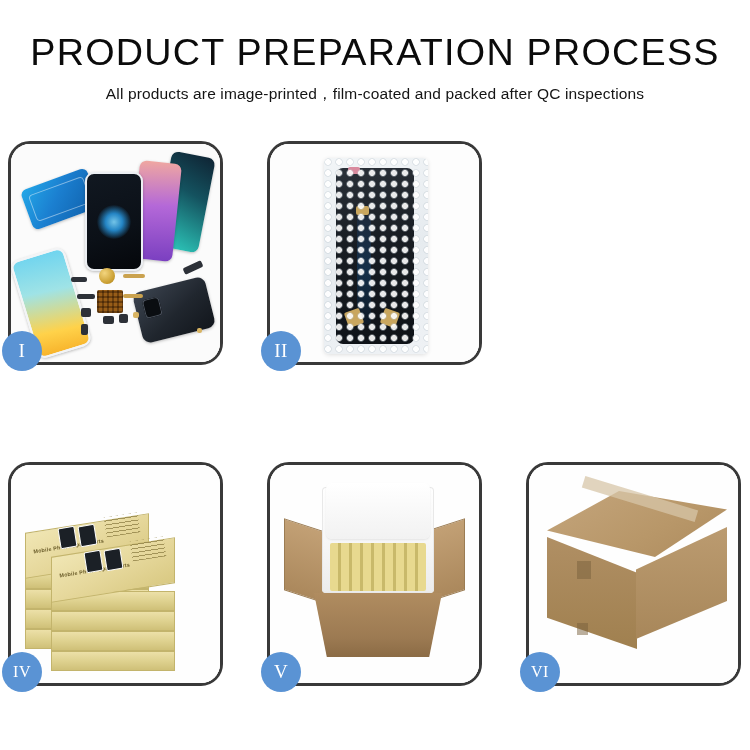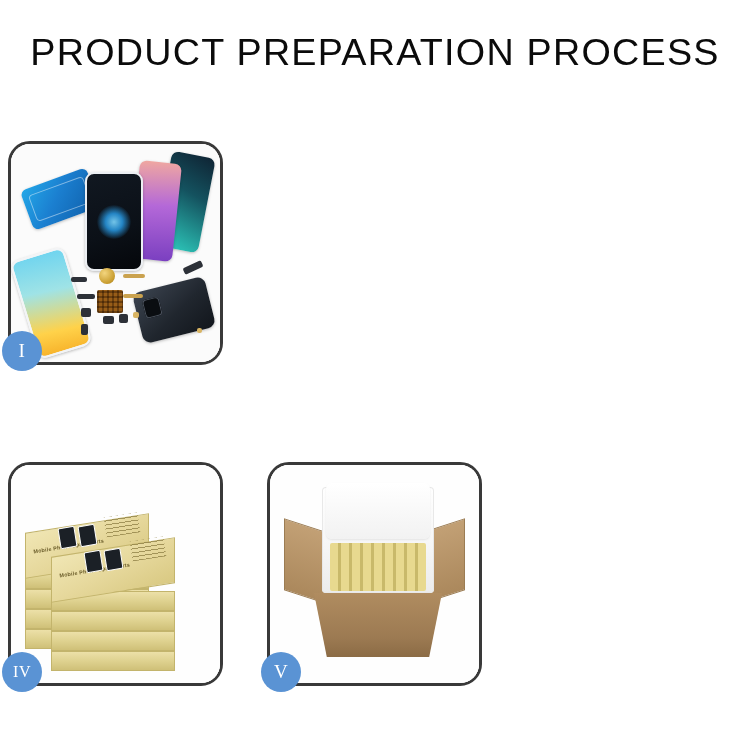--- a/index.html
+++ b/index.html
@@ -366,20 +366,21 @@
   .c-seam {
     position: absolute;
     background: rgba(120,95,60,.5);
   }
 </style>
 </head>
 <body>
 
 <div class="header">
   <div class="title">PRODUCT PREPARATION PROCESS</div>
+  <div class="subtitle">All products are image-printed，film-coated and packed after QC inspections</div>
 </div>
 
 <div class="grid">
 
   <div class="row row-1">
 
     <div class="panel">
       <div class="panel-inner">
         <div class="s1">
           <div class="ph ph-a"></div>
@@ -399,20 +400,36 @@
           <div class="part" style="left:108px; top:170px; width:9px; height:9px;"></div>
           <div class="part" style="left:70px; top:180px; width:7px; height:11px;"></div>
           <div class="part gold" style="left:122px; top:168px; width:6px; height:6px;"></div>
           <div class="part gold" style="left:186px; top:184px; width:5px; height:5px;"></div>
           <div class="part" style="left:172px; top:120px; width:20px; height:7px; transform:rotate(-25deg);"></div>
         </div>
       </div>
       <div class="badge">I</div>
     </div>
 
+    <div class="panel">
+      <div class="panel-inner">
+        <div class="s2">
+          <div class="bubble-bag">
+            <div class="screen-in-bag"></div>
+            <div class="pink-tab"></div>
+            <div class="flex-strip"></div>
+            <div class="connector" style="left:32px; top:48px; width:13px; height:9px;"></div>
+            <div class="connector" style="left:22px; top:152px; width:16px; height:16px; transform:rotate(-20deg);"></div>
+            <div class="connector" style="left:58px; top:152px; width:16px; height:16px; transform:rotate(20deg);"></div>
+            <div class="bubbles"></div>
+          </div>
+        </div>
+      </div>
+      <div class="badge">II</div>
+    </div>
 
 
   </div>
 
   <div class="row row-2">
 
     <div class="panel">
       <div class="panel-inner">
         <div class="s4">
           <div class="stack">
@@ -451,15 +468,28 @@
           <div class="flap flap-r"></div>
           <div class="foam-box"></div>
           <div class="yellow-rows"></div>
           <div class="foam-lid"></div>
           <div class="carton-body"></div>
         </div>
       </div>
       <div class="badge">V</div>
     </div>
 
+    <div class="panel">
+      <div class="panel-inner">
+        <div class="s6">
+          <div class="c-top"></div>
+          <div class="c-tape"></div>
+          <div class="c-front"></div>
+          <div class="c-side"></div>
+          <div class="c-seam" style="left:48px; top:96px; width:14px; height:18px;"></div>
+          <div class="c-seam" style="left:48px; top:158px; width:11px; height:12px;"></div>
+        </div>
+      </div>
+      <div class="badge wide">VI</div>
+    </div>
 
   </div>
 </div>
 
 </body></html>

